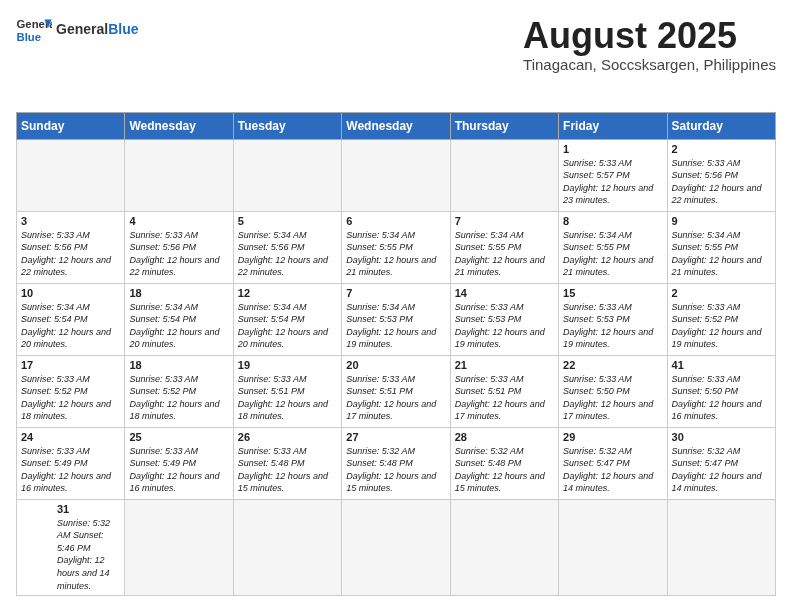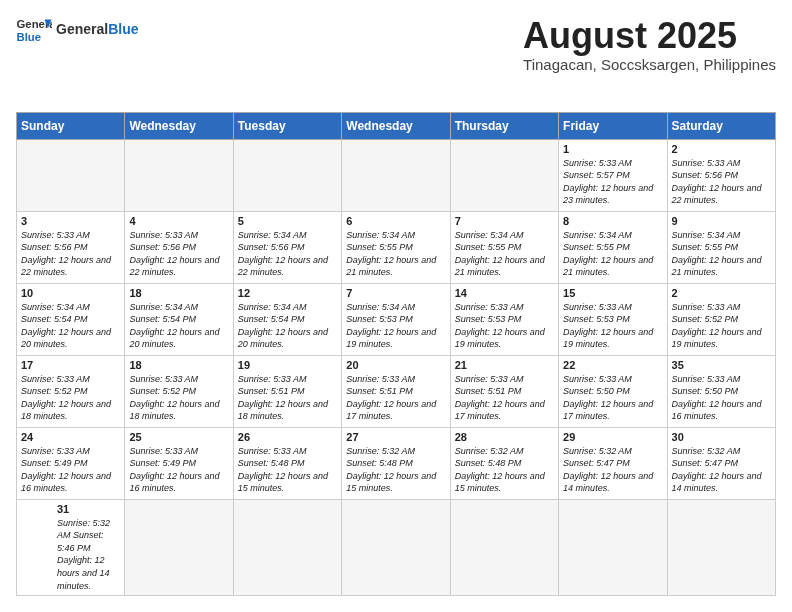--- a/index.html
+++ b/index.html
@@ -276,21 +276,21 @@
 and 17 minutes.</div>
         </td>
         <td>
           <span class="day-number">22</span>
           <div class="day-info">Sunrise: 5:33 AM
 Sunset: 5:50 PM
 Daylight: 12 hours
 and 17 minutes.</div>
         </td>
         <td>
-          <span class="day-number">35</span>
+          <span class="day-number">41</span>
           <div class="day-info">Sunrise: 5:33 AM
 Sunset: 5:50 PM
 Daylight: 12 hours
 and 16 minutes.</div>
         </td>
       </tr>
       <tr>
         <td>
           <span class="day-number">24</span>
           <div class="day-info">Sunrise: 5:33 AM

